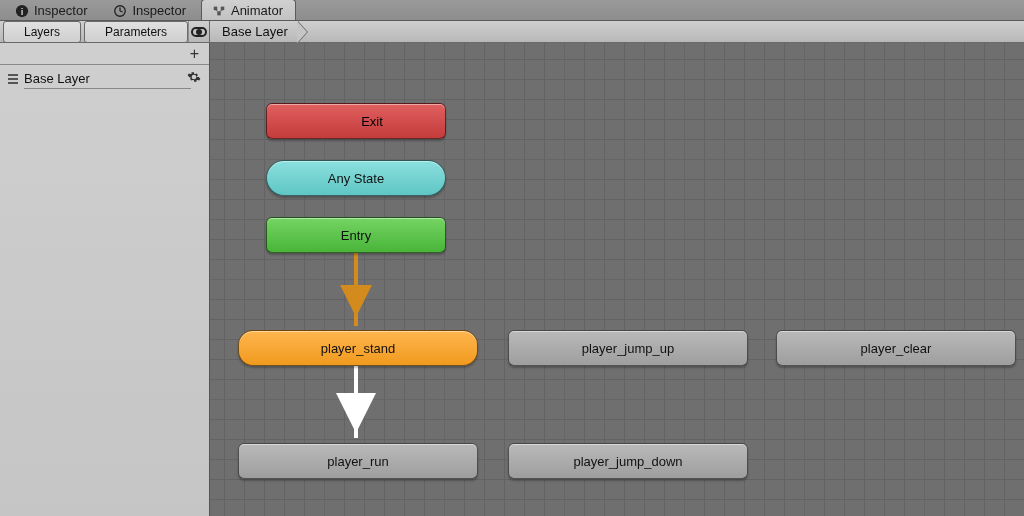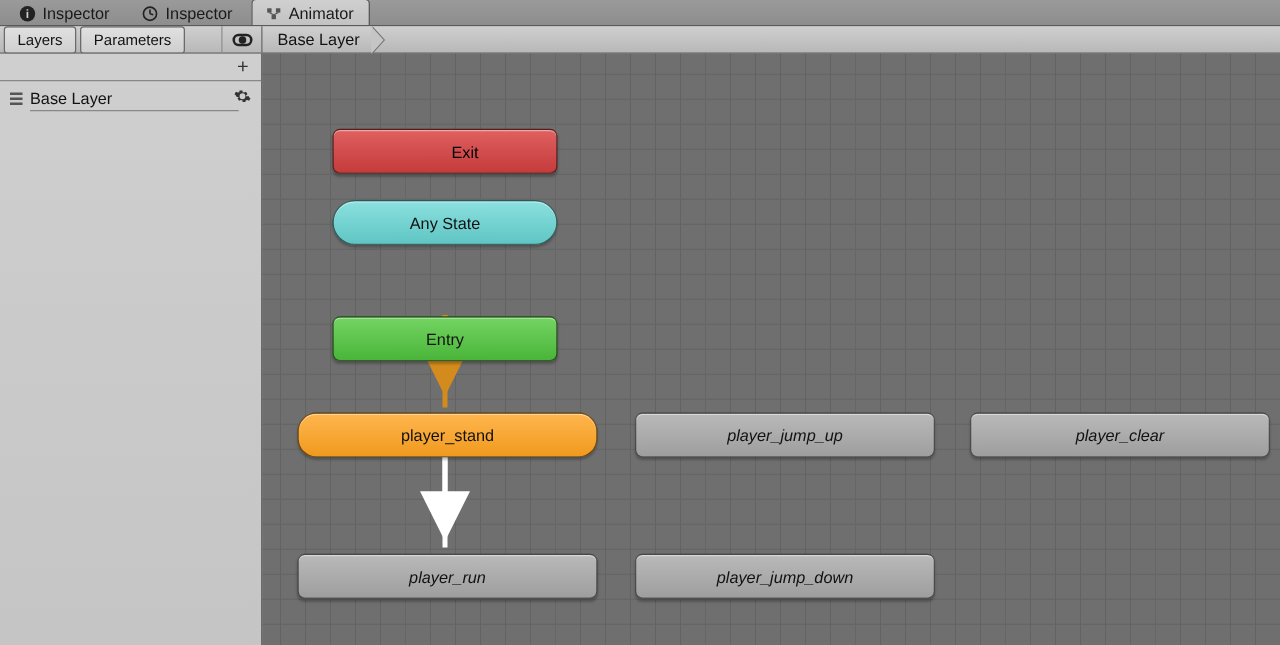--- a/index.html
+++ b/index.html
@@ -8,21 +8,21 @@
 
   
   .tabstrip { height:21px; background:linear-gradient(#9a9a9a,#8d8d8d); border-bottom:1px solid #5a5a5a; display:flex; align-items:flex-end; padding-left:4px; }
   .tab { display:flex; align-items:center; gap:5px; padding:3px 12px 2px 10px; margin-right:2px; font-size:13px; color:#1a1a1a; border:1px solid transparent; border-bottom:none; cursor:default; }
   .tab.active { background:linear-gradient(#d0d0d0,#c2c2c2); border:1px solid #5a5a5a; border-bottom:none; border-top-left-radius:4px; border-top-right-radius:4px; }
   .tab .ico { width:14px; height:14px; display:inline-block; }
 
   
   .toolbar2 { height:22px; background:linear-gradient(#cfcfcf,#b8b8b8); border-bottom:1px solid #6a6a6a; display:flex; align-items:stretch; }
   .left-tool { width:210px; display:flex; align-items:center; border-right:1px solid #6a6a6a; }
-  .subtab { padding:3px 10px; font-size:12px; color:#111; background:linear-gradient(#e0e0e0,#cfcfcf); border:1px solid #6a6a6a; margin-left:3px; border-radius:3px; cursor:default; }
+  .subtab { padding:3px 20px; font-size:12px; color:#111; background:linear-gradient(#e0e0e0,#cfcfcf); border:1px solid #6a6a6a; margin-left:3px; border-radius:3px; cursor:default; }
   .eye-box { margin-left:auto; width:32px; height:100%; display:flex; align-items:center; justify-content:center; border-left:1px solid #909090; }
   .eye { width:16px; height:10px; border:2px solid #222; border-radius:60% 60% 60% 60% / 100% 100% 100% 100%; position:relative; }
   .eye::after { content:""; position:absolute; width:6px; height:6px; background:#222; border-radius:50%; left:3px; top:0px; }
   .breadcrumb { flex:1; display:flex; align-items:center; }
   .bc-item { display:flex; align-items:center; height:100%; padding:0 10px 0 12px; font-size:13px; color:#111; position:relative; }
   .bc-item::after {
     content:""; position:absolute; right:-9px; top:0; width:0;height:0;
     border-top:11px solid transparent; border-bottom:11px solid transparent; border-left:10px solid #c5c5c5;
   }
   .bc-item::before {
@@ -52,23 +52,23 @@
     background-size:120px 120px,120px 120px,20px 20px,20px 20px;
     background-position:-6px -4px,-6px -4px,-6px -4px,-6px -4px;
   }
 
   .node { position:absolute; width:180px; height:36px; border-radius:6px; border:1px solid rgba(0,0,0,.55);
           display:flex; align-items:center; justify-content:center; font-size:13px; color:#111;
           box-shadow:inset 0 1px 0 rgba(255,255,255,.45), 0 2px 2px rgba(0,0,0,.25); cursor:move; }
   .node.wide { width:240px; }
   .node.exit   { background:linear-gradient(#e06060,#c43b3b); color:#000;padding-left:32px; }
   .node.any    { background:linear-gradient(#8be0de,#5fc6c4); }
-  .node.entry  { background:linear-gradient(#74d463,#49b539);margin-top:36px; }
+  .node.entry  { background:linear-gradient(#74d463,#49b539); }
   .node.orange { background:linear-gradient(#ffb64e,#f09a1e);border-radius:15px; }
-  .node.gray   { background:linear-gradient(#b9b9b9,#9e9e9e);font-style:italic; }
+  .node.gray   { background:linear-gradient(#b9b9b9,#9e9e9e); }
 
   svg.links { position:absolute; inset:0; width:100%; height:100%; pointer-events:none; }
 </style>
 </head>
 <body>
 
 <div class="tabstrip">
   <div class="tab">
     <span class="ico">
       <svg viewBox="0 0 16 16">

